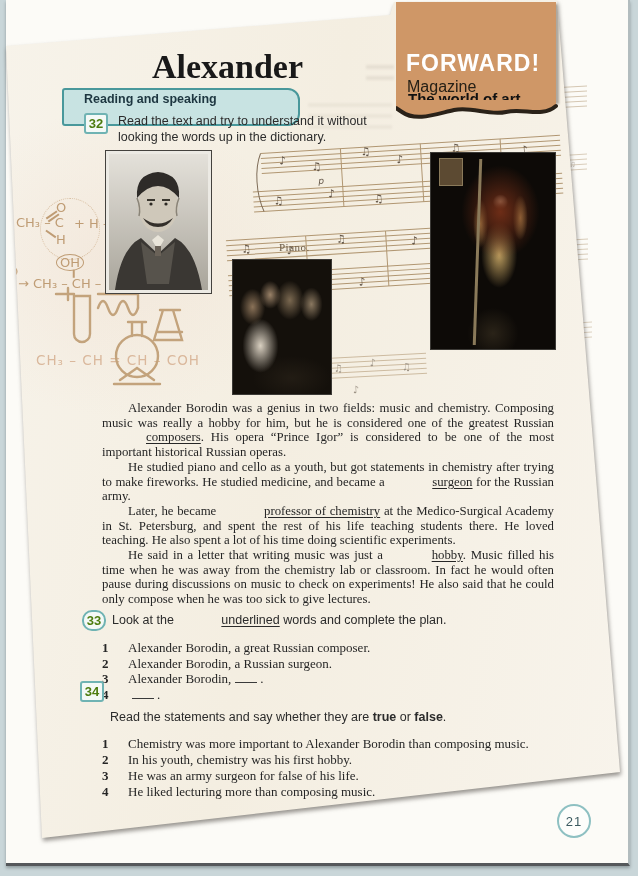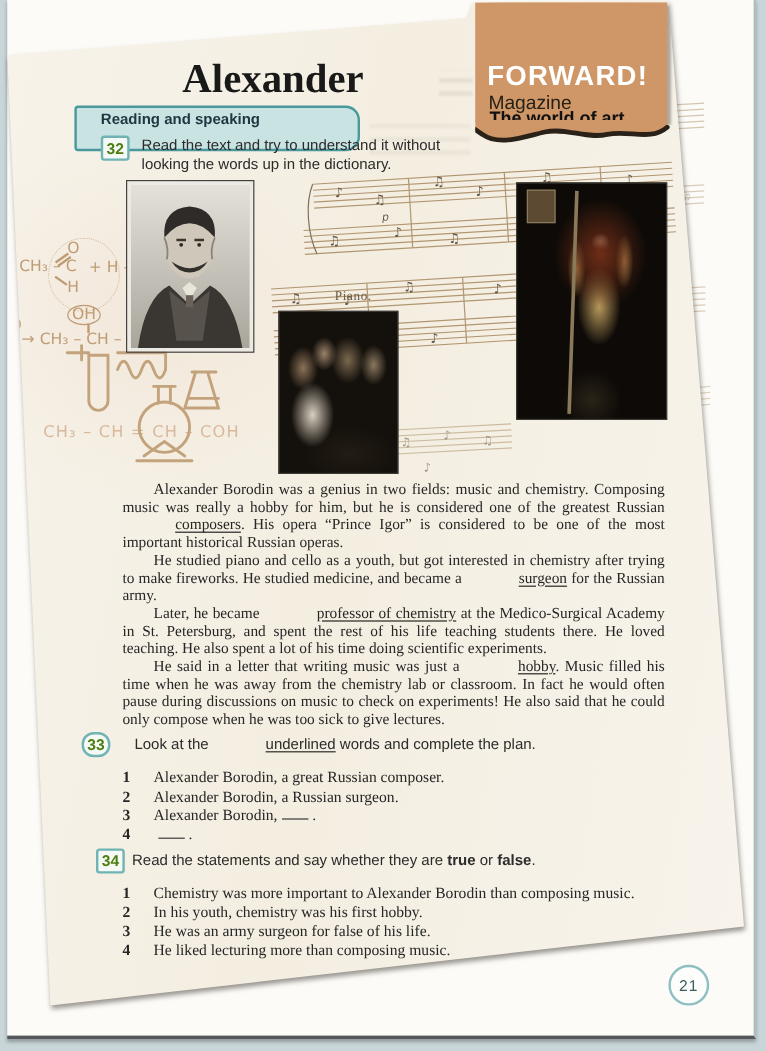--- a/index.html
+++ b/index.html
@@ -309,37 +309,37 @@
       </svg>
     </div>
     <div class="photo opera-chorus"></div>
     <div class="photo opera-igor">
       <div class="igor-staff"></div>
       <div class="igor-banner"></div>
     </div>
 
     <div class="reading">
       <p><span>Alexander Borodin was a genius in two fields: music and chemistry. Composing music was really a hobby for him, but he is considered one of the greatest Russian </span><span class="u">composers</span><span>. His opera “Prince Igor” is considered to be one of the most important historical Russian operas.</span></p>
-      <p><span>He studied piano and cello as a youth, but got interested in chemistry after trying to make fireworks. He studied medicine, and became a </span><span class="u">surgeon</span><span> for the Russian army.</span></p>
+      <p><span>He studied piano and cello as a youth, but got statements in chemistry after trying to make fireworks. He studied medicine, and became a </span><span class="u">surgeon</span><span> for the Russian army.</span></p>
       <p><span>Later, he became </span><span class="u">professor of chemistry</span><span> at the Medico-Surgical Academy in St. Petersburg, and spent the rest of his life teaching students there. He loved teaching. He also spent a lot of his time doing scientific experiments.</span></p>
       <p><span>He said in a letter that writing music was just a </span><span class="u">hobby</span><span>. Music filled his time when he was away from the chemistry lab or classroom. In fact he would often pause during discussions on music to check on experiments! He also said that he could only compose when he was too sick to give lectures.</span></p>
     </div>
 
-    <div class="exnum" style="left:68px;top:610px;border-radius:10px;">
+    <div class="exnum" style="left:82px;top:610px;border-radius:10px;">
       <span>33</span>
     </div>
     <p class="instr" style="left:112px;top:612px;width:380px;"><span>Look at the </span><span class="u">underlined</span><span> words and complete the plan.</span></p>
     <ul class="exlist" style="top:640px;width:430px;">
       <li><span class="num">1</span><span>Alexander Borodin, a great Russian composer.</span></li>
       <li><span class="num">2</span><span>Alexander Borodin, a Russian surgeon.</span></li>
       <li><span class="num">3</span><span>Alexander Borodin,</span><span class="blank"></span><span>.</span></li>
       <li><span class="num">4</span><span></span><span class="blank"></span><span>.</span></li>
     </ul>
 
-    <div class="exnum" style="left:80px;top:707px;">
+    <div class="exnum" style="left:80px;top:681px;">
       <span>34</span>
     </div>
     <p class="instr" style="left:110px;top:709px;width:420px;"><span>Read the statements and say whether they are </span><span class="b">true</span><span> or </span><span class="b">false</span><span>.</span></p>
     <ul class="exlist list34" style="top:736px;width:460px;">
       <li><span class="num">1</span><span>Chemistry was more important to Alexander Borodin than composing music.</span></li>
       <li><span class="num">2</span><span>In his youth, chemistry was his first hobby.</span></li>
       <li><span class="num">3</span><span>He was an army surgeon for false of his life.</span></li>
       <li><span class="num">4</span><span>He liked lecturing more than composing music.</span></li>
     </ul>
 

